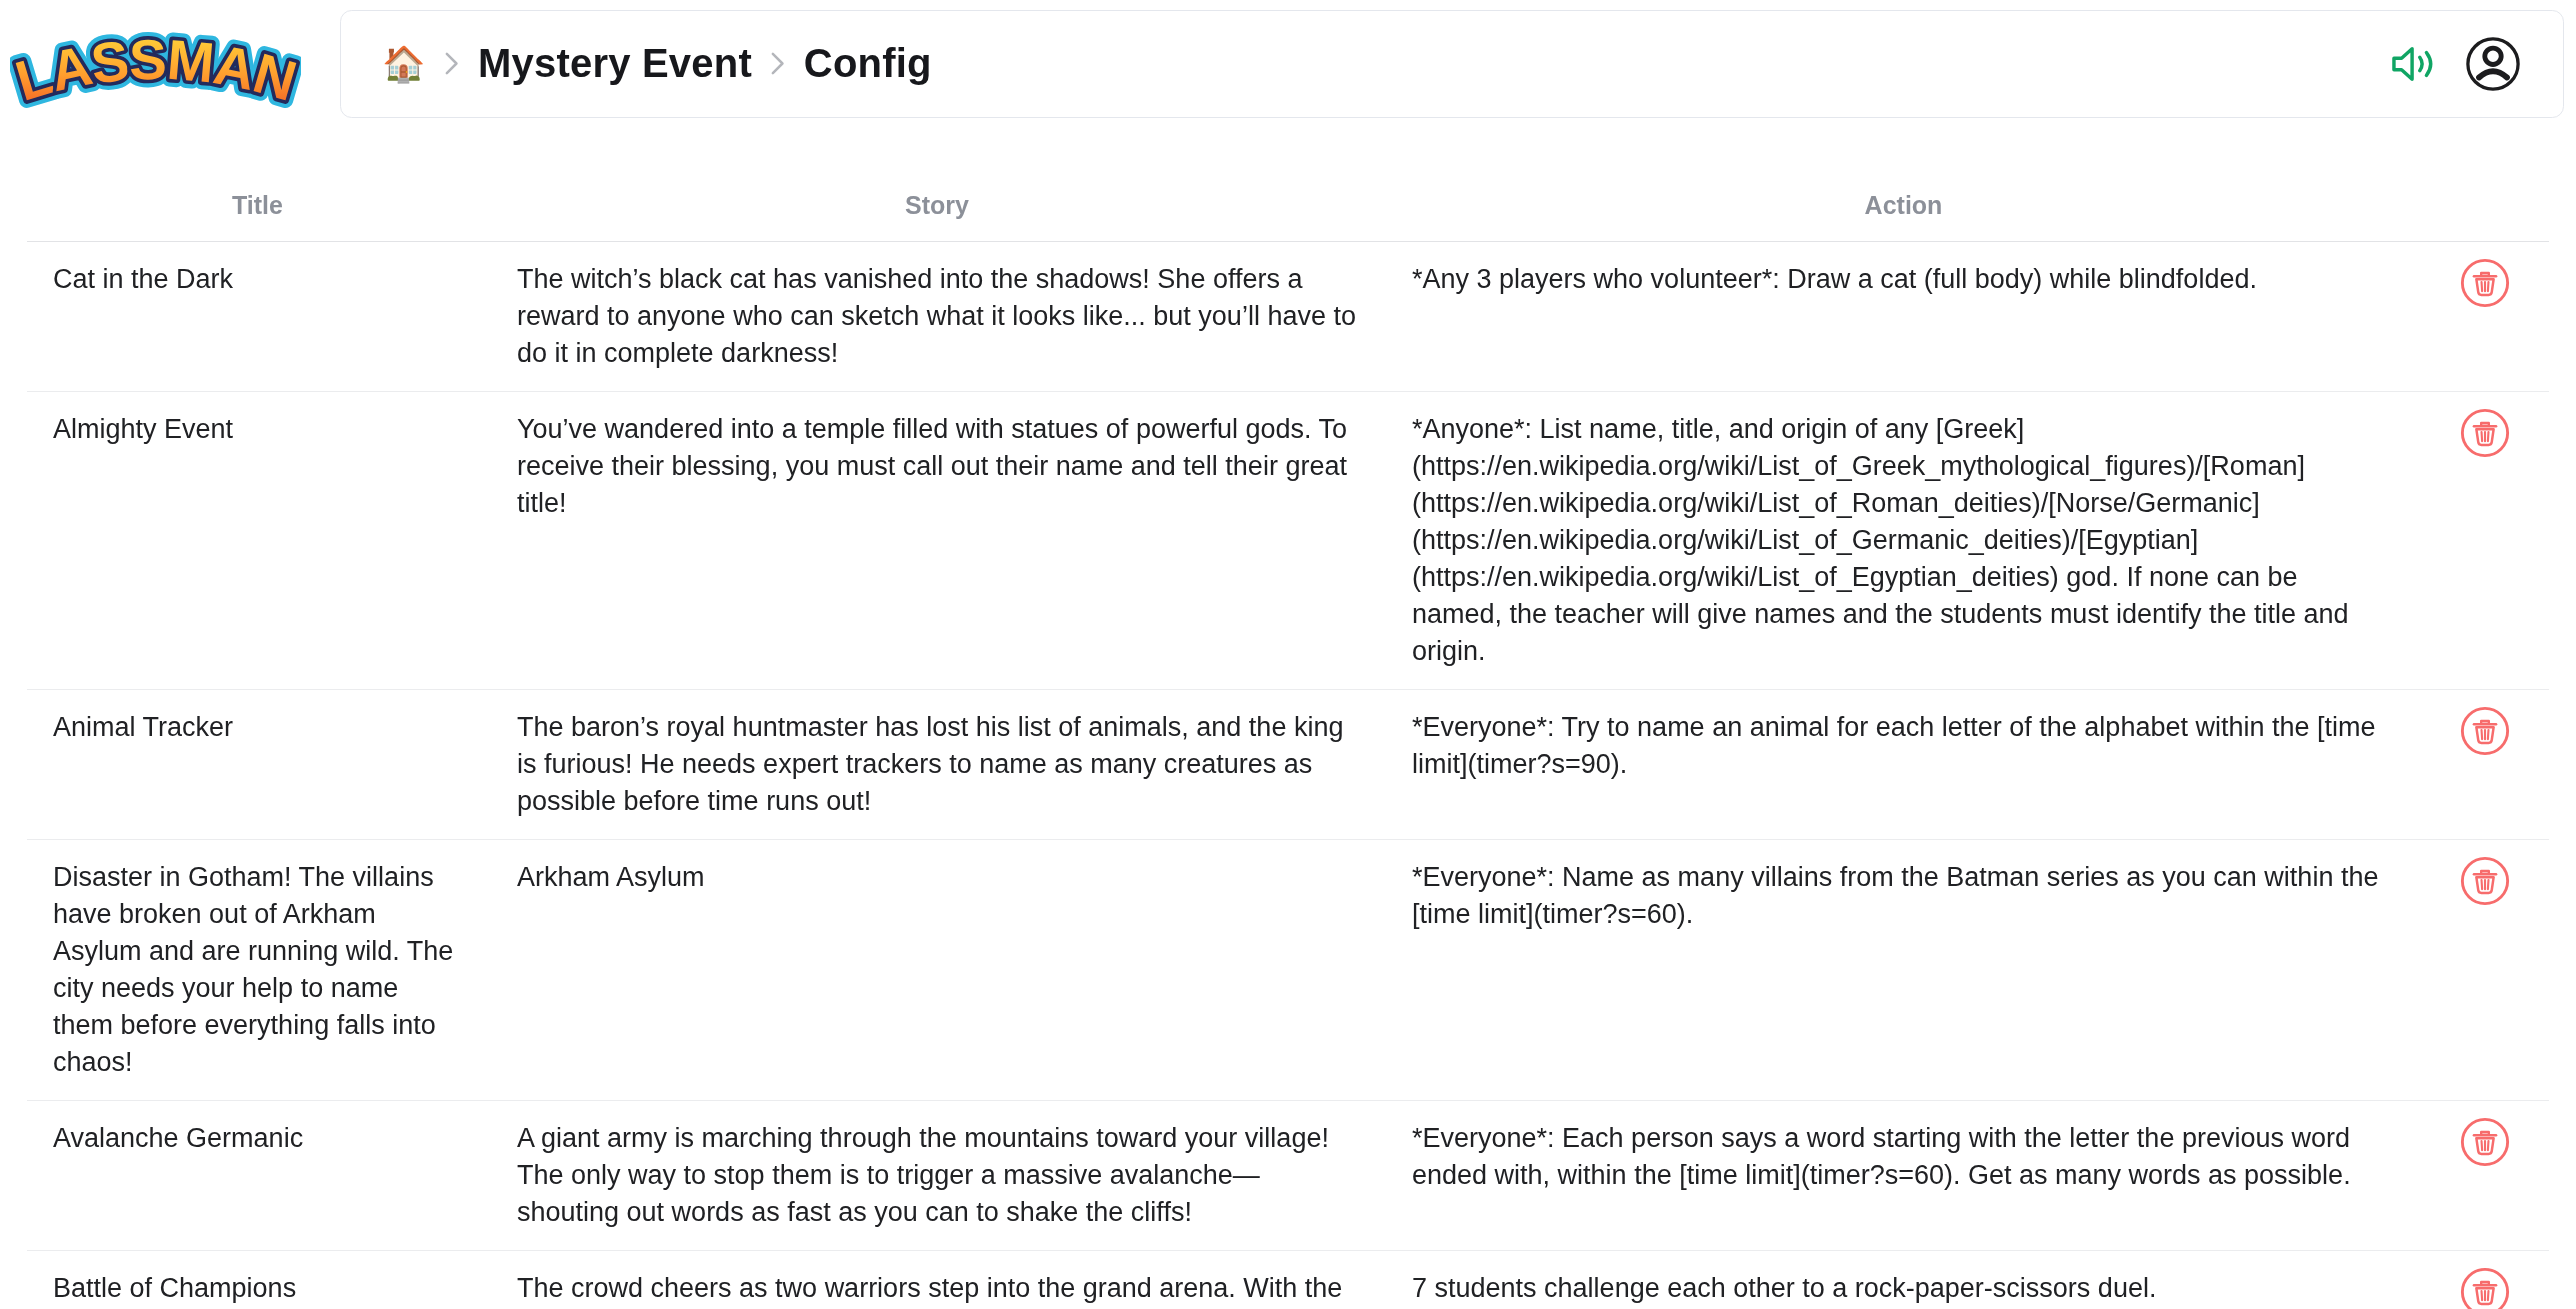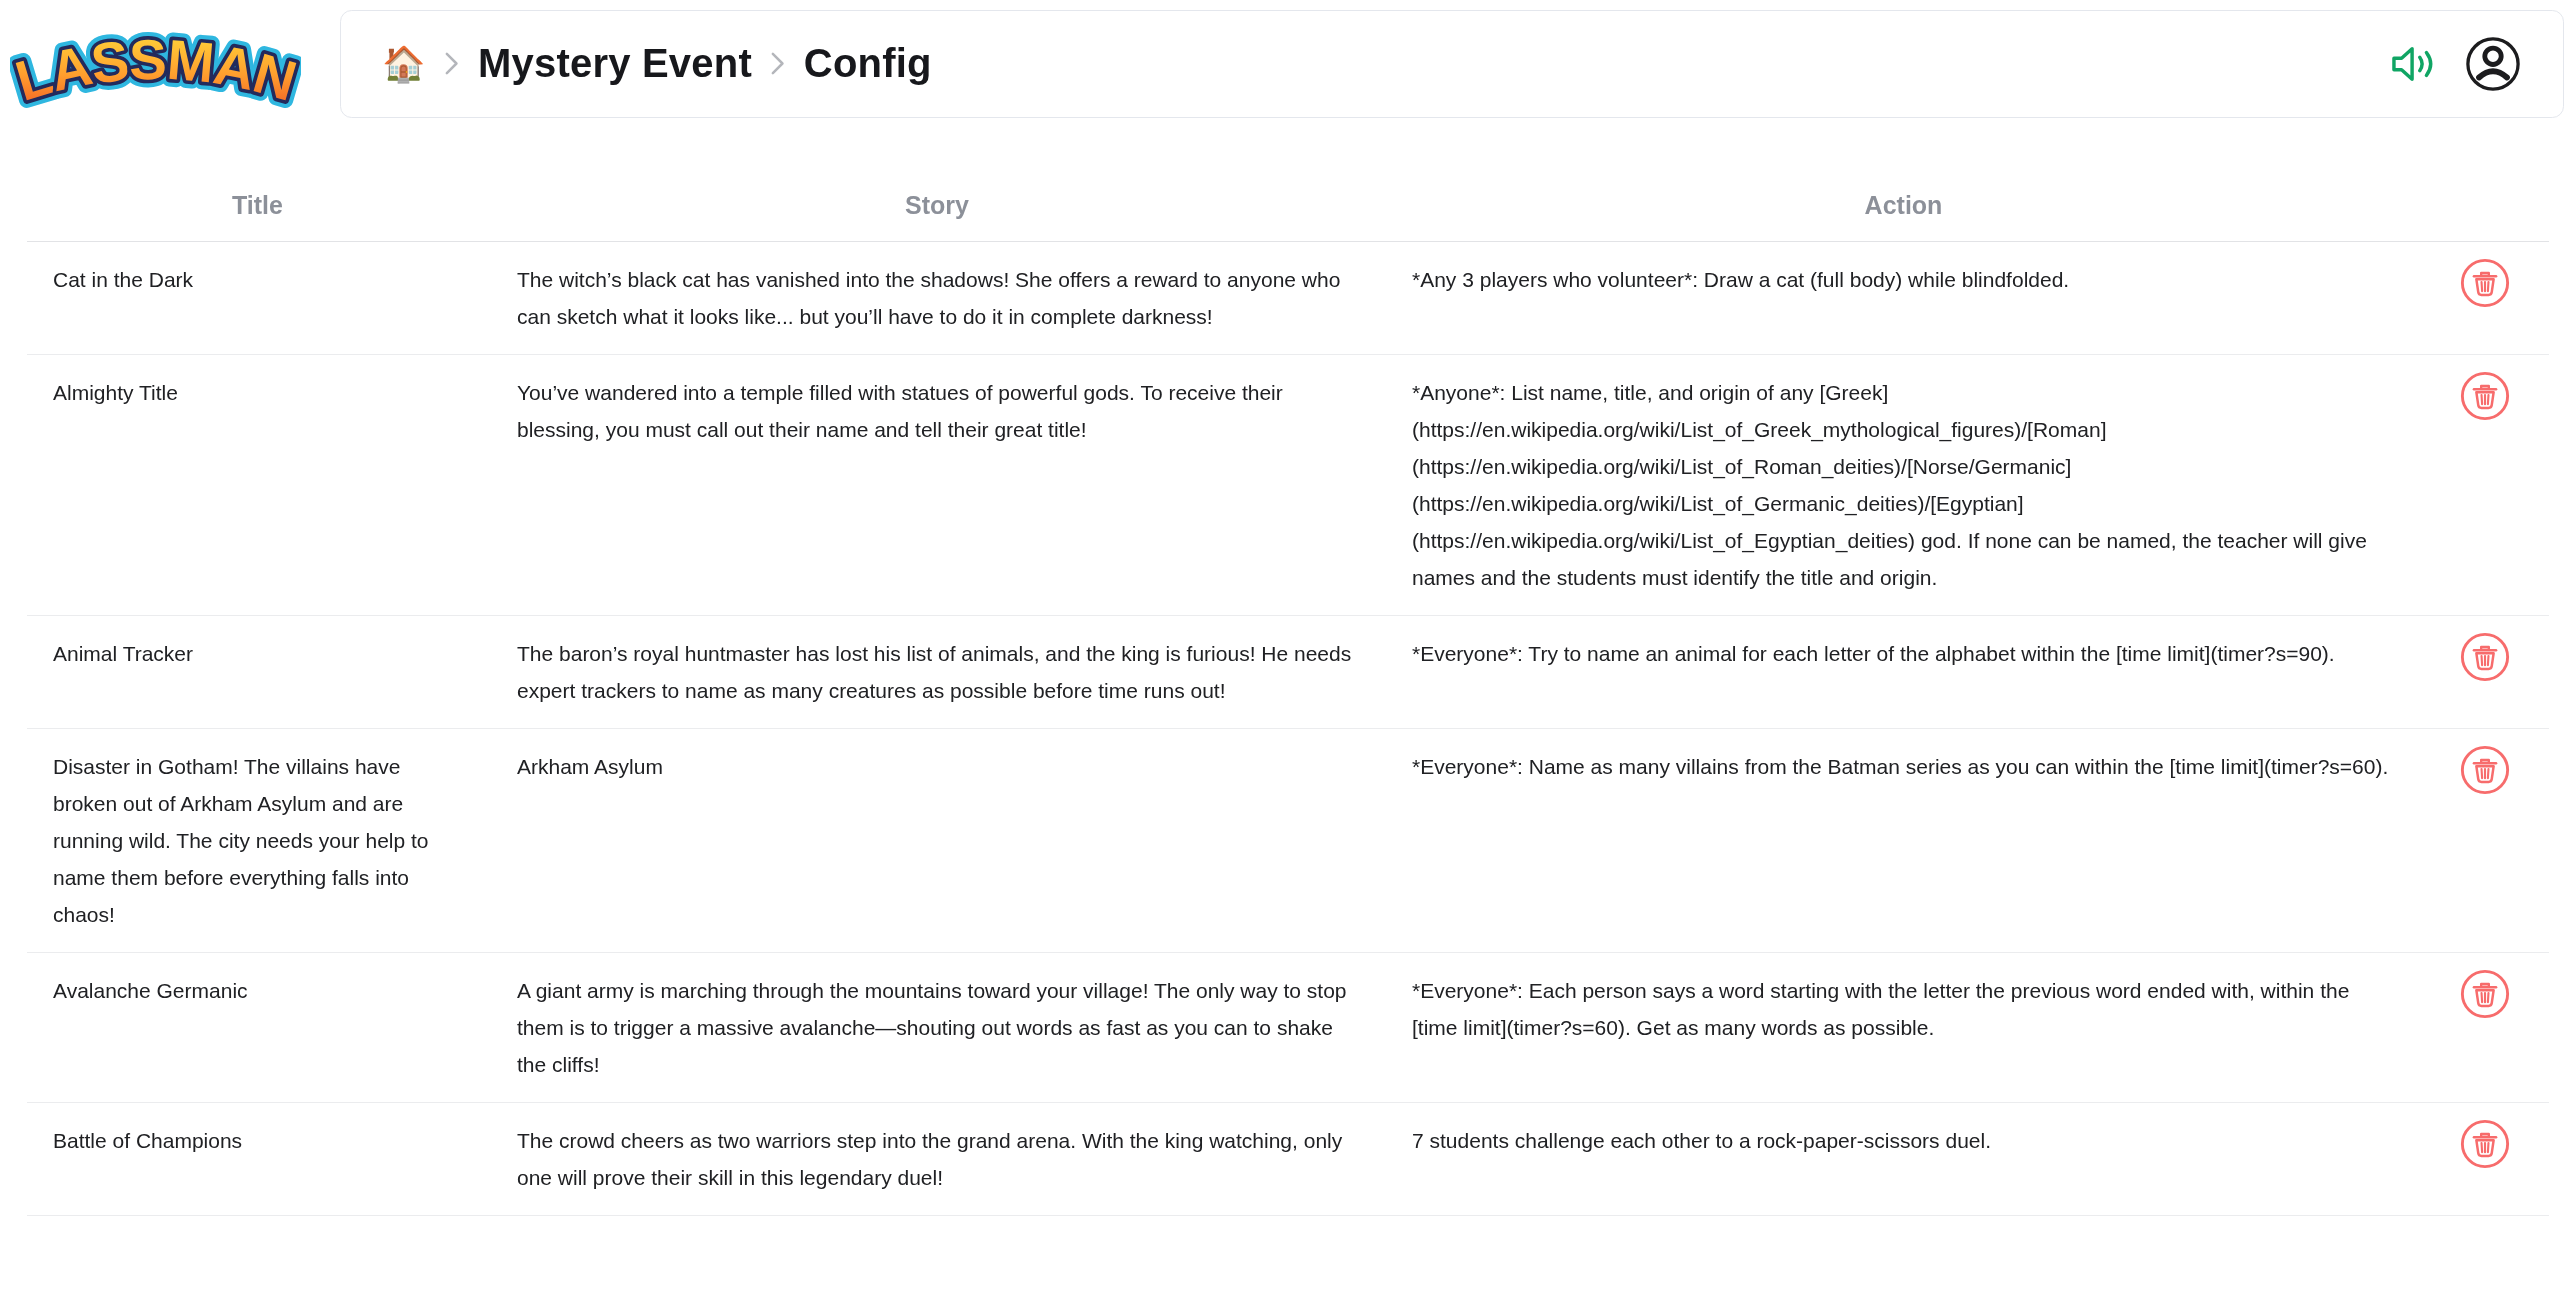--- a/index.html
+++ b/index.html
@@ -17,21 +17,21 @@
   .crumb-label { font-size:40px; font-weight:bold; color:#17181c; letter-spacing:0.2px; }
   .header-actions { margin-left:auto; display:flex; align-items:center; gap:27px; }
   .icon-btn { background:none; border:none; cursor:pointer; display:flex; align-items:center; padding:0; }
 
   
   .table { margin:0 27px; }
   .grid-row { display:grid; grid-template-columns:464px 895px 1fr 125px; }
   .thead .cell { padding:67px 29px 21px 26px; font-size:25px; font-weight:600; color:#8c9099; }
   .thead { border-bottom:1.9px solid #e2e3e6;text-align:center; }
   .trow { border-bottom:1.9px solid #ebecee; }
-  .trow .cell { padding:19px 29px 19px 26px; font-size:21px; line-height:37px; color:#202124;
+  .trow .cell { padding:19px 29px 19px 26px; font-size:27px; line-height:37px; color:#202124;
     overflow-wrap:break-word; }
   .cell { vertical-align:top; }
   .cell-title { color:#141416; }
   .cell-del { display:flex; justify-content:center; padding-top:15.4px !important; }
   .del-btn { width:52px; height:52px; background:none; border:none; cursor:pointer; padding:0; }
 </style>
 </head>
 <body>
 
 <div class="topbar">
@@ -115,21 +115,21 @@
           <path d="M18 23 l2 13.5 a3.4 3.4 0 0 0 3.4 2.9 h7.2 a3.4 3.4 0 0 0 3.4 -2.9 l2 -13.5 z" fill="none" stroke="#f76c6c" stroke-width="2.6" stroke-linejoin="round"></path>
           <line x1="23.4" y1="26" x2="24" y2="35.5" stroke="#f76c6c" stroke-width="2.2" stroke-linecap="round"></line>
           <line x1="27" y1="26" x2="27" y2="35.5" stroke="#f76c6c" stroke-width="2.2" stroke-linecap="round"></line>
           <line x1="30.6" y1="26" x2="30" y2="35.5" stroke="#f76c6c" stroke-width="2.2" stroke-linecap="round"></line>
         </svg>
       </button>
     </div>
   </div>
 
   <div class="grid-row trow">
-    <div class="cell cell-title">Almighty Title</div>
+    <div class="cell cell-title">Almighty Event</div>
     <div class="cell cell-story">You’ve wandered into a temple filled with statues of powerful gods. To receive their blessing, you must call out their name and tell their great title!</div>
     <div class="cell cell-action">*Anyone*: List name, title, and origin of any [Greek](https://en.wikipedia.org/wiki/List_of_Greek_mythological_figures)/[Roman](https://en.wikipedia.org/wiki/List_of_Roman_deities)/[Norse/Germanic](https://en.wikipedia.org/wiki/List_of_Germanic_deities)/[Egyptian](https://en.wikipedia.org/wiki/List_of_Egyptian_deities) god. If none can be named, the teacher will give names and the students must identify the title and origin.</div>
     <div class="cell cell-del">
       <button class="del-btn" title="">
         <svg width="52" height="52" viewBox="0 0 54 54">
           <circle cx="27" cy="27" r="23.5" fill="none" stroke="#f76c6c" stroke-width="3"></circle>
           <path d="M23 16.5 h8 v3 h-8 z" fill="none" stroke="#f76c6c" stroke-width="2.4" stroke-linejoin="round"></path>
           <line x1="15.5" y1="20" x2="38.5" y2="20" stroke="#f76c6c" stroke-width="2.6" stroke-linecap="round"></line>
           <path d="M18 23 l2 13.5 a3.4 3.4 0 0 0 3.4 2.9 h7.2 a3.4 3.4 0 0 0 3.4 -2.9 l2 -13.5 z" fill="none" stroke="#f76c6c" stroke-width="2.6" stroke-linejoin="round"></path>
           <line x1="23.4" y1="26" x2="24" y2="35.5" stroke="#f76c6c" stroke-width="2.2" stroke-linecap="round"></line>

